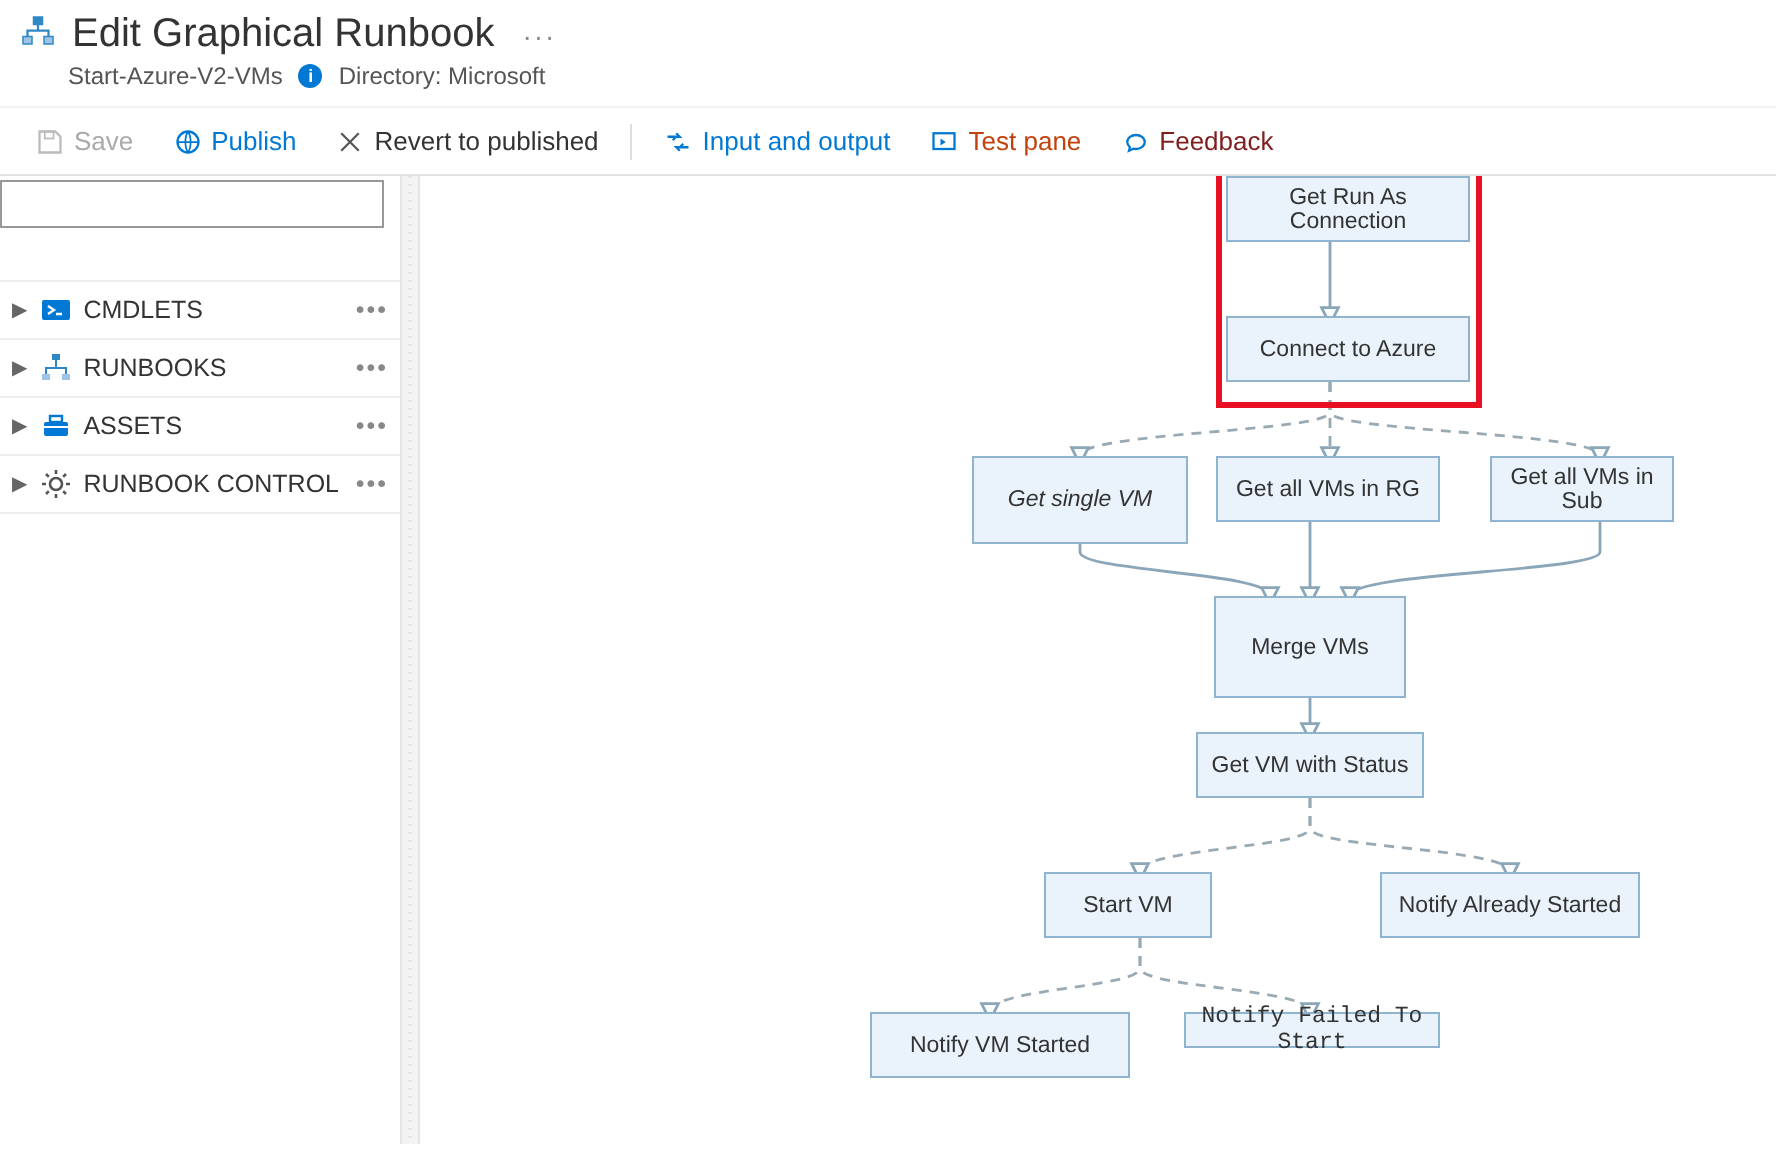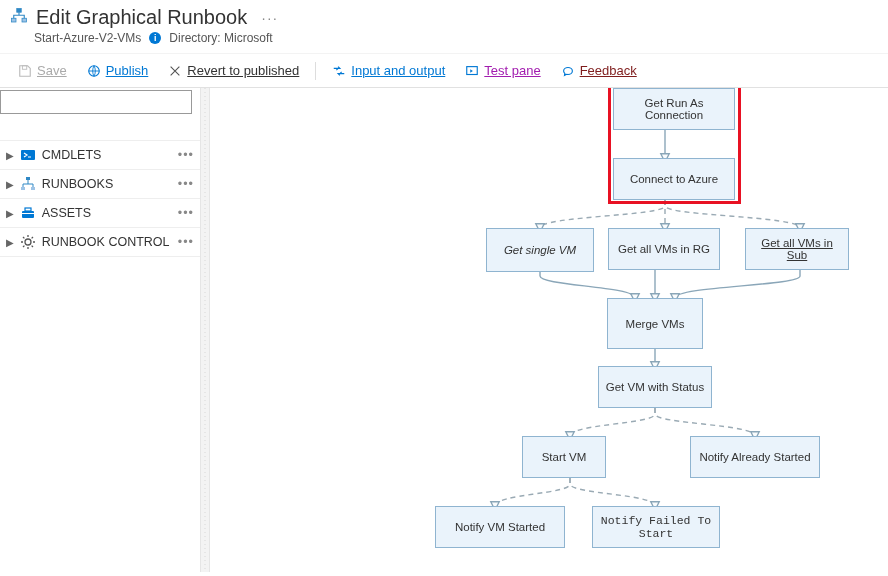--- a/index.html
+++ b/index.html
@@ -56,21 +56,20 @@
     border-top: 1px solid #f3f3f3;
   }
   .toolbar .tbtn {
     display: flex;
     align-items: center;
     gap: 5px;
     padding: 3px 8px;
     font-size: 13px;
     color: #333;
     cursor: pointer;
-    text-decoration: underline;
   }
   .toolbar .tbtn.disabled { color: #aaa; }
   .toolbar .tbtn svg { width: 14px; height: 14px; }
   .toolbar .sep {
     width: 1px; height: 18px; background: #ddd; margin: 0 4px;
   }
   .body-row {
     display: flex;
     height: calc(576px - 92px);
   }
@@ -124,21 +123,21 @@
   .node {
     position: absolute;
     background: #eaf3fb;
     border: 1px solid #8fb4d0;
     font-size: 11.5px;
     color: #333;
     display: flex;
     align-items: center;
     justify-content: center;
     text-align: center;
-    padding: 20px 6px;
+    padding: 8px 6px;
   }
   .node.readme {
     background: #eef5fb;
     border: 1px solid #99b9cf;
     clip-path: polygon(8% 0, 100% 0, 100% 100%, 8% 100%, 0 50%);
     padding-left: 14px;
   }
   .highlight-box {
     position: absolute;
     border: 3px solid #e81123;
@@ -196,21 +195,21 @@
       </svg>
     <span>Revert to published</span>
   </div>
   <div class="sep"></div>
   <div class="tbtn" style="color:#0078d4">
     <svg viewBox="0 0 16 16">
         <path d="M2 5h7l-2-2M2 5l5 0-2 2 M14 11H7l2 2M14 11H9l2-2" stroke="#0078d4" fill="none" stroke-width="1.3"></path>
       </svg>
     <span>Input and output</span>
   </div>
-  <div class="tbtn" style="color:#a21caf">
+  <div class="tbtn" style="color:#c2410c">
     <svg viewBox="0 0 16 16">
         <rect x="2" y="3" width="12" height="9" fill="none" stroke="#0078d4" stroke-width="1.3"></rect>
         <path d="M6 6l3 2-3 2z" fill="#0078d4"></path>
       </svg>
     <span>Test pane</span>
   </div>
   <div class="tbtn" style="color:#7f1d1d">
     <svg viewBox="0 0 16 16">
         <path d="M3 8c0-2.5 2.5-4 5-4s5 1.5 5 4-2.5 4-5 4c-.7 0-1 0-1.5-.2L4 13l.5-2C3.5 10 3 9 3 8z" fill="none" stroke="#0078d4" stroke-width="1.3"></path>
       </svg>
@@ -310,21 +309,21 @@
     <div class="node" style="left:403px; top:70px; width:122px; height:33px;">
         <span>Connect to Azure</span>
       </div>
 
     <div class="node" style="left:276px; top:140px; width:108px; height:44px;font-style:italic;">
         <span>Get single VM</span>
       </div>
     <div class="node" style="left:398px; top:140px; width:112px; height:33px;">
         <span>Get all VMs in RG</span>
       </div>
-    <div class="node" style="left:535px; top:140px; width:104px; height:33px;text-decoration:underline;">
+    <div class="node" style="left:535px; top:140px; width:92px; height:33px;">
         <span>Get all VMs in Sub</span>
       </div>
 
     <div class="node" style="left:397px; top:210px; width:96px; height:51px;">
         <span>Merge VMs</span>
       </div>
     <div class="node" style="left:388px; top:278px; width:114px; height:33px;">
         <span>Get VM with Status</span>
       </div>
 

